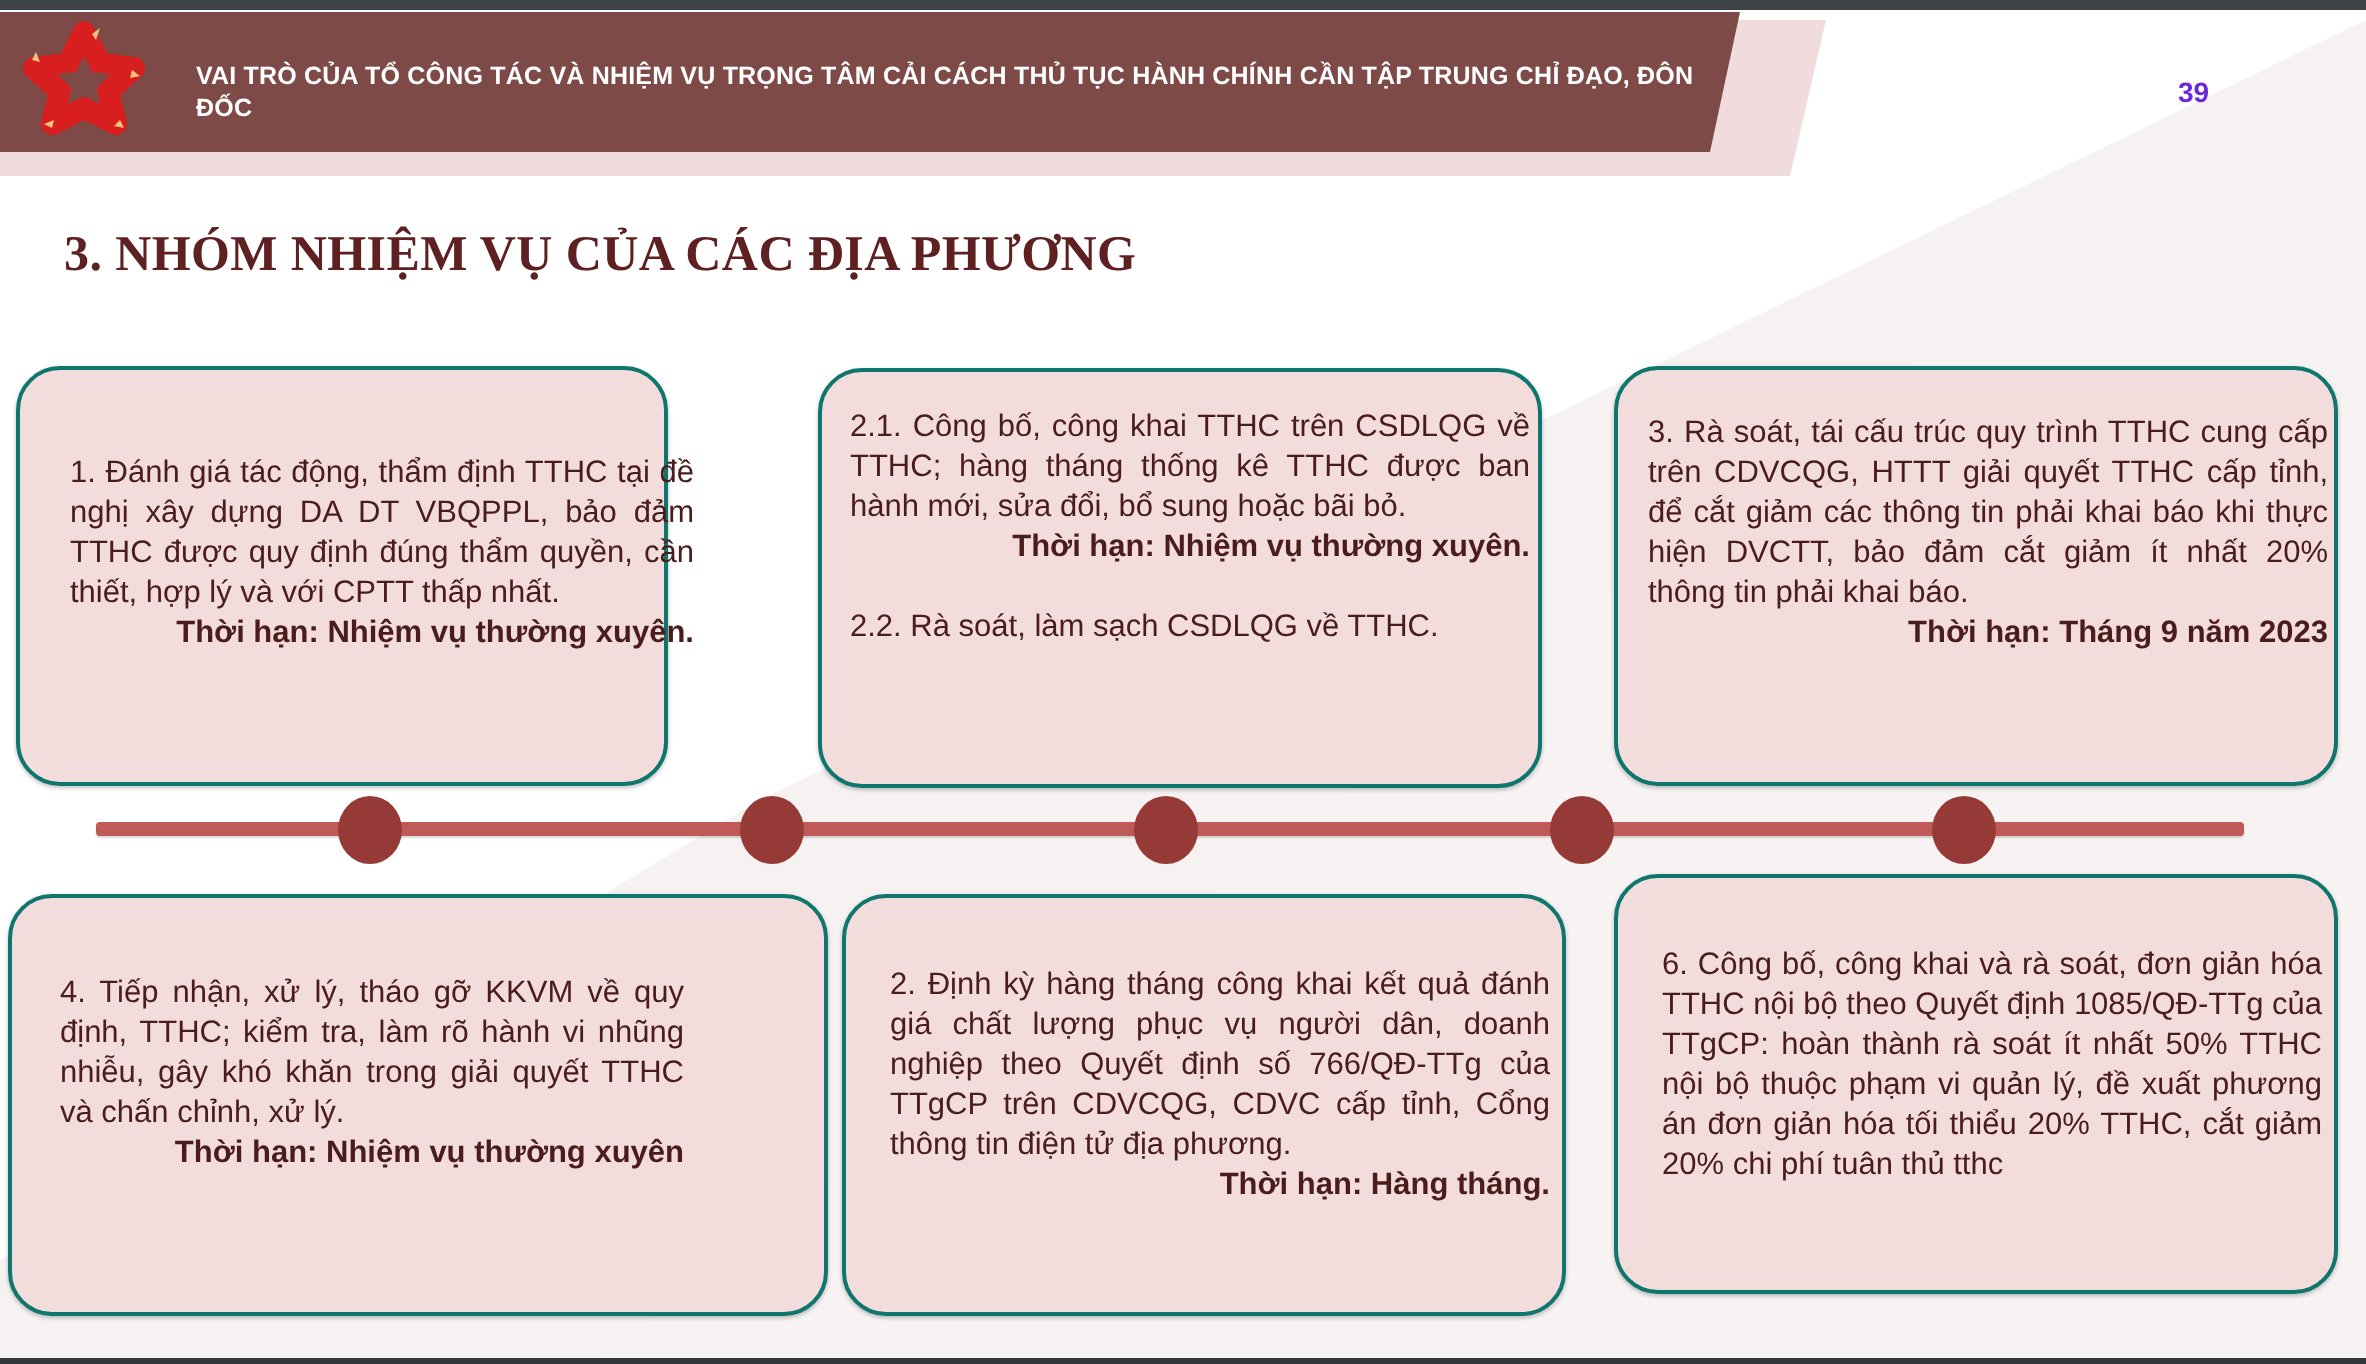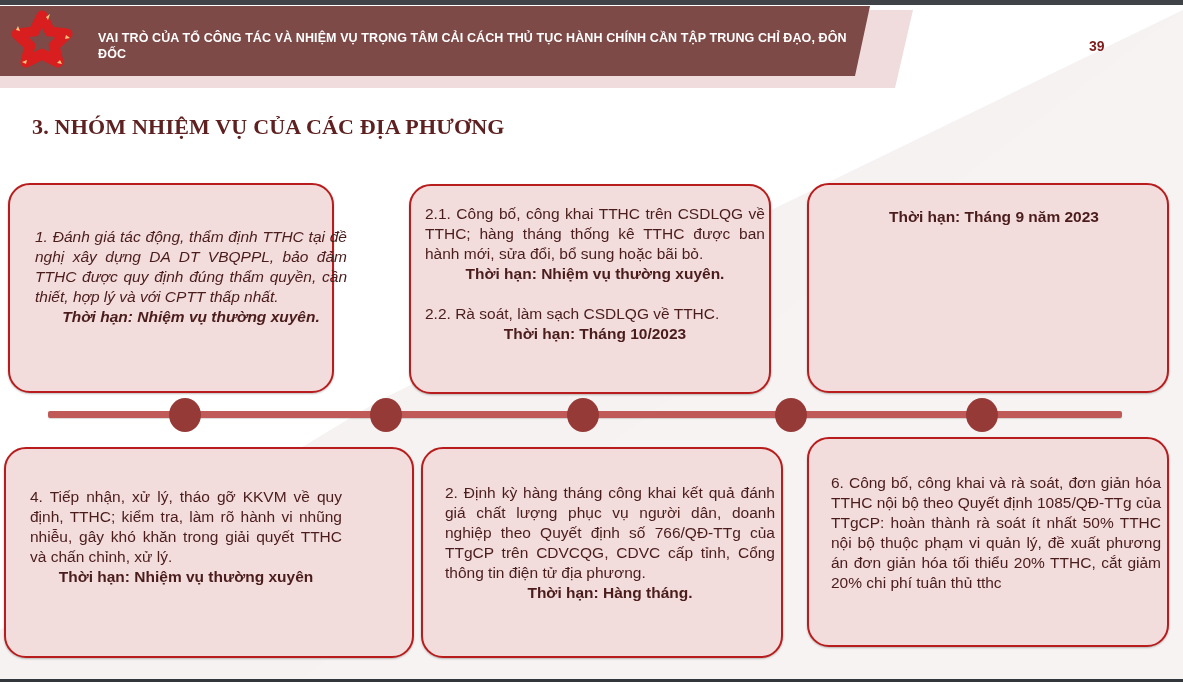--- a/index.html
+++ b/index.html
@@ -31,39 +31,39 @@
     clip-path: polygon(0 0, 870px 0, 855px 70px, 0 70px);
   }
   .logo { position:absolute; left:10px; top:8px; width:64px; height:60px; }
   .header-title {
     position:absolute; left:98px; top:30px; width:760px;
     color:#ffffff; font-weight:bold; font-size:12.5px; line-height:16px;
     letter-spacing:0.1px;
   }
   .page-number {
     position:absolute; left:1089px; top:38px;
-    color:#7f1d1d; font-weight:bold; font-size:14px;
+    color:#6d28d9; font-weight:bold; font-size:14px;
   }
   .section-title {
     position:absolute; left:32px; top:114px;
-    color:#5e2020; font-family:"Liberation Serif", serif; font-weight:bold; font-size:22px;
+    color:#5e2020; font-family:"Liberation Serif", serif; font-weight:bold; font-size:25px;
     letter-spacing:0.2px;
   }
   .card {
     position:absolute; box-sizing:border-box;
     background:#f2dcdc;
-    border:2px solid #b91c1c;
+    border:2px solid #0f766e;
     border-radius:22px;
     box-shadow: 0 1px 2px rgba(0,0,0,0.25);
     color:#4a1c1c;
     font-size:15.5px; line-height:20px;
   }
   .card .content { position:absolute; }
   .card p { margin:0; text-align:justify; }
-  .card .deadline { font-weight:bold; text-align:center; }
+  .card .deadline { font-weight:bold; text-align:right; }
   .card .spacer { height:20px; }
   .timeline-line {
     position:absolute; left:48px; top:411px; width:1074px; height:7px;
     background:#c05a58; border-radius:2px;
     box-shadow:0 1px 1px rgba(0,0,0,0.15);
   }
   .dot {
     position:absolute; width:32px; height:34px; border-radius:50%;
     background:#963a38; top:398px;
   }
@@ -93,39 +93,39 @@
 </svg>
 
 <div class="header-title">
   <div>VAI TRÒ CỦA TỔ CÔNG TÁC VÀ NHIỆM VỤ TRỌNG TÂM CẢI CÁCH THỦ TỤC HÀNH CHÍNH CẦN TẬP TRUNG CHỈ ĐẠO, ĐÔN ĐỐC</div>
 </div>
 
 <div class="page-number">39</div>
 
 <div class="section-title">3. NHÓM NHIỆM VỤ CỦA CÁC ĐỊA PHƯƠNG</div>
 
-<div class="card" style="left:8px; top:183px; width:326px; height:210px;font-style:italic;">
+<div class="card" style="left:8px; top:183px; width:326px; height:210px;">
   <div class="content" style="left:25px; top:42px; width:312px;">
     <p>1. Đánh giá tác động, thẩm định TTHC tại đề nghị xây dựng DA DT VBQPPL, bảo đảm TTHC được quy định đúng thẩm quyền, cần thiết, hợp lý và với CPTT thấp nhất.</p>
     <p class="deadline">Thời hạn: Nhiệm vụ thường xuyên.</p>
   </div>
 </div>
 
 <div class="card" style="left:409px; top:184px; width:362px; height:210px;">
   <div class="content" style="left:14px; top:18px; width:340px;">
     <p>2.1. Công bố, công khai TTHC trên CSDLQG về TTHC; hàng tháng thống kê TTHC được ban hành mới, sửa đổi, bổ sung hoặc bãi bỏ.</p>
     <p class="deadline">Thời hạn: Nhiệm vụ thường xuyên.</p>
     <div class="spacer"></div>
     <p>2.2. Rà soát, làm sạch CSDLQG về TTHC.</p>
-    <p class="deadline">Thời hạn: Tháng 10/2023</p>
   </div>
 </div>
 
 <div class="card" style="left:807px; top:183px; width:362px; height:210px;">
   <div class="content" style="left:15px; top:22px; width:340px;">
+    <p>3. Rà soát, tái cấu trúc quy trình TTHC cung cấp trên CDVCQG, HTTT giải quyết TTHC cấp tỉnh, để cắt giảm các thông tin phải khai báo khi thực hiện DVCTT, bảo đảm cắt giảm ít nhất 20% thông tin phải khai báo.</p>
     <p class="deadline">Thời hạn: Tháng 9 năm 2023</p>
   </div>
 </div>
 
 <div class="timeline-line"></div>
 <div class="dot" style="left:169px;"></div>
 <div class="dot" style="left:370px;"></div>
 <div class="dot" style="left:567px;"></div>
 <div class="dot" style="left:775px;"></div>
 <div class="dot" style="left:966px;"></div>

